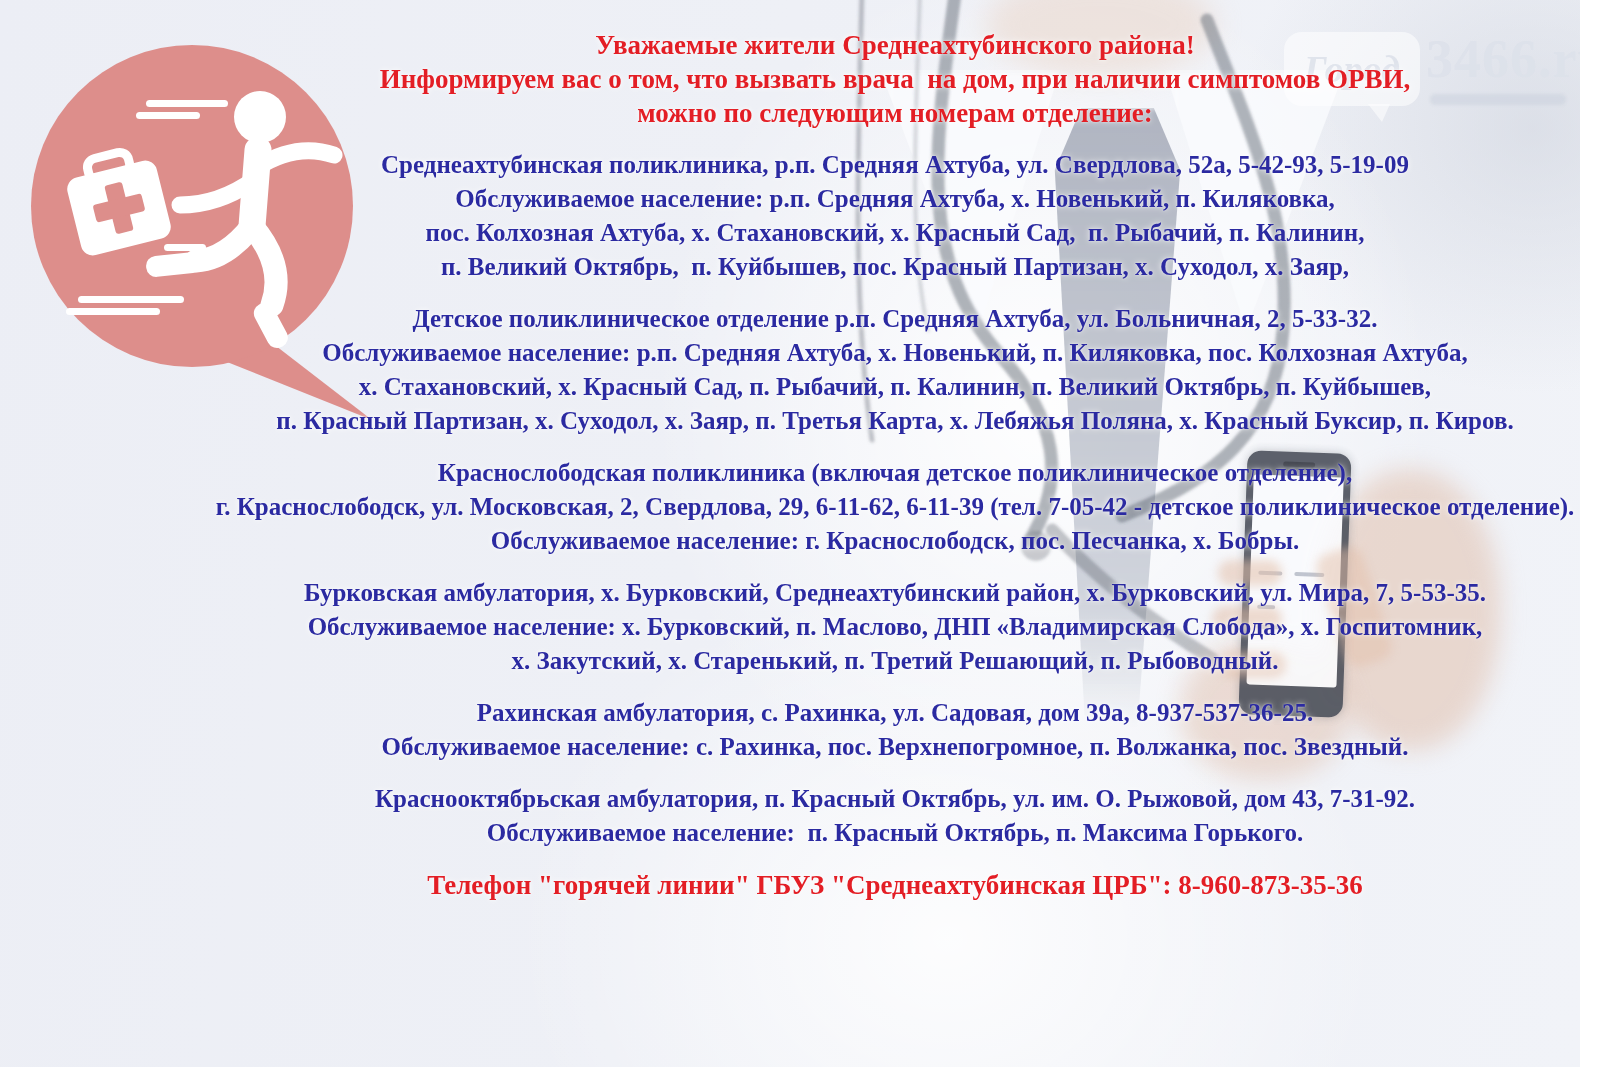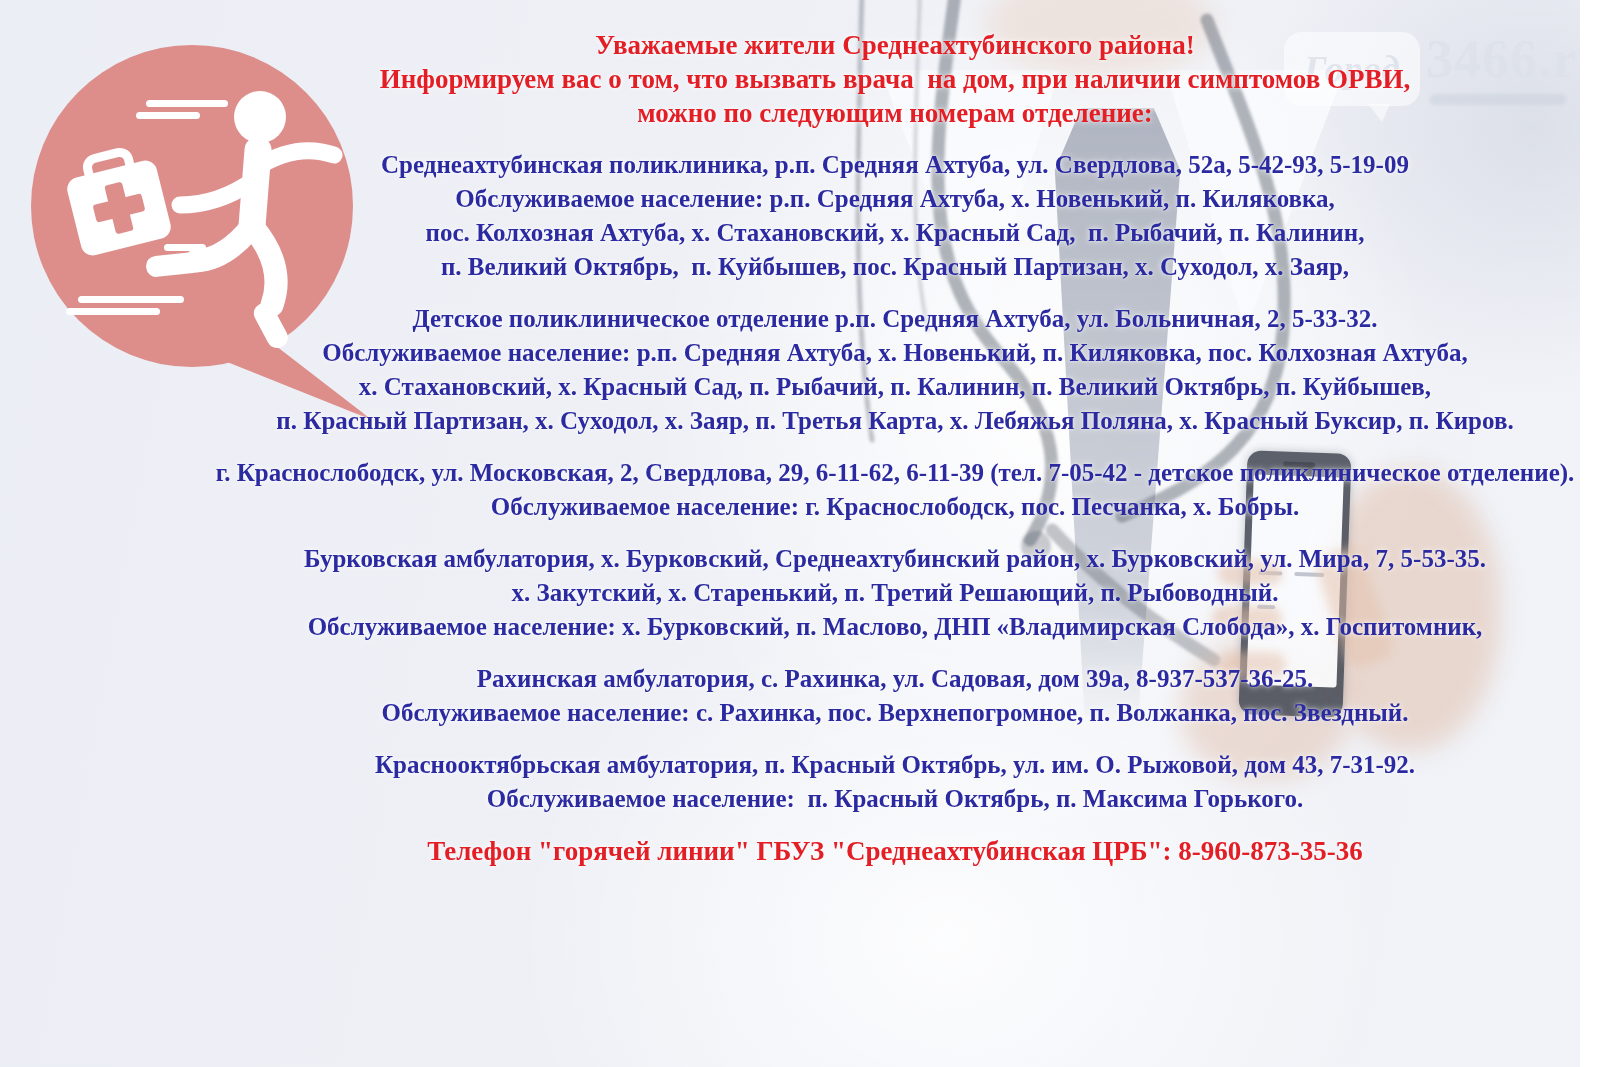--- a/index.html
+++ b/index.html
@@ -171,28 +171,29 @@
     </div>
 
     <div class="par">
       <div class="ln">Детское поликлиническое отделение р.п. Средняя Ахтуба, ул. Больничная, 2, 5-33-32.</div>
       <div class="ln">Обслуживаемое население: р.п. Средняя Ахтуба, х. Новенький, п. Киляковка, пос. Колхозная Ахтуба,</div>
       <div class="ln">х. Стахановский, х. Красный Сад, п. Рыбачий, п. Калинин, п. Великий Октябрь, п. Куйбышев,</div>
       <div class="ln">п. Красный Партизан, х. Суходол, х. Заяр, п. Третья Карта, х. Лебяжья Поляна, х. Красный Буксир, п. Киров.</div>
     </div>
 
     <div class="par">
+      <div class="ln">Краснослободская поликлиника (включая детское поликлиническое отделение),</div>
       <div class="ln">г. Краснослободск, ул. Московская, 2, Свердлова, 29, 6-11-62, 6-11-39 (тел. 7-05-42 - детское поликлиническое отделение).</div>
       <div class="ln">Обслуживаемое население: г. Краснослободск, пос. Песчанка, х. Бобры.</div>
     </div>
 
     <div class="par">
       <div class="ln">Бурковская амбулатория, х. Бурковский, Среднеахтубинский район, х. Бурковский, ул. Мира, 7, 5-53-35.</div>
+      <div class="ln">Обслуживаемое население: х. Бурковский, п. Маслово, ДНП «Владимирская Слобода», х. Госпитомник,</div>
       <div class="ln">х. Закутский, х. Старенький, п. Третий Решающий, п. Рыбоводный.</div>
-      <div class="ln">Обслуживаемое население: х. Бурковский, п. Маслово, ДНП «Владимирская Слобода», х. Госпитомник,</div>
     </div>
 
     <div class="par">
       <div class="ln">Рахинская амбулатория, с. Рахинка, ул. Садовая, дом 39а, 8-937-537-36-25.</div>
       <div class="ln">Обслуживаемое население: с. Рахинка, пос. Верхнепогромное, п. Волжанка, пос. Звездный.</div>
     </div>
 
     <div class="par">
       <div class="ln">Краснооктябрьская амбулатория, п. Красный Октябрь, ул. им. О. Рыжовой, дом 43, 7-31-92.</div>
       <div class="ln">Обслуживаемое население:  п. Красный Октябрь, п. Максима Горького.</div>

